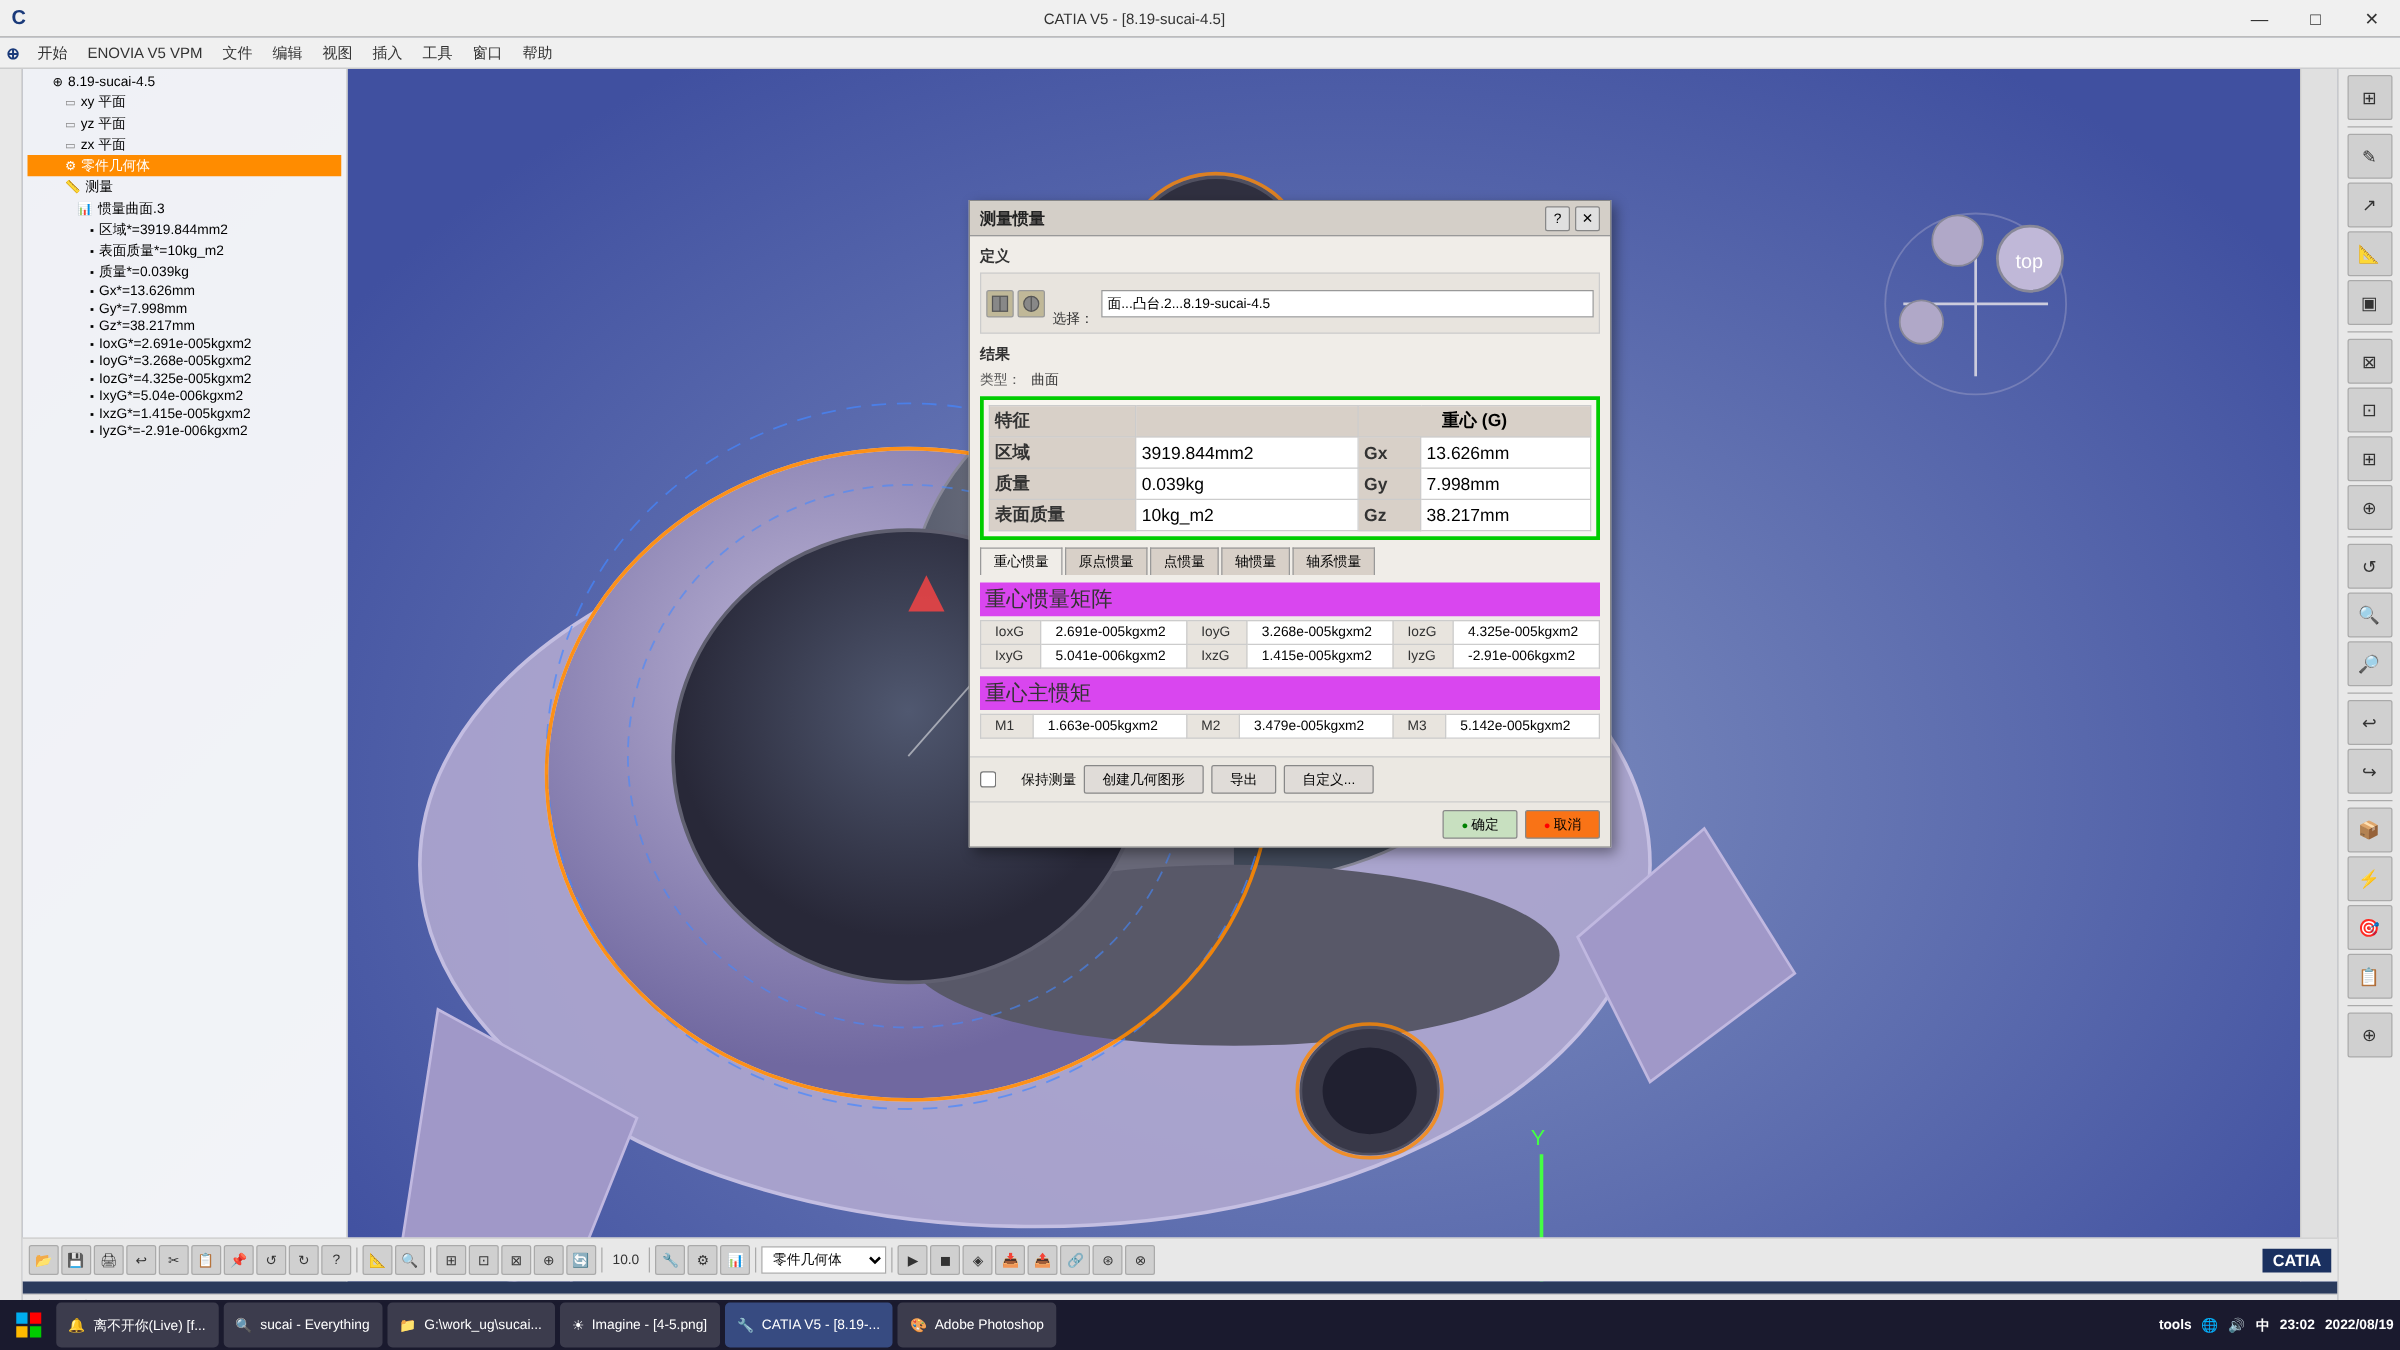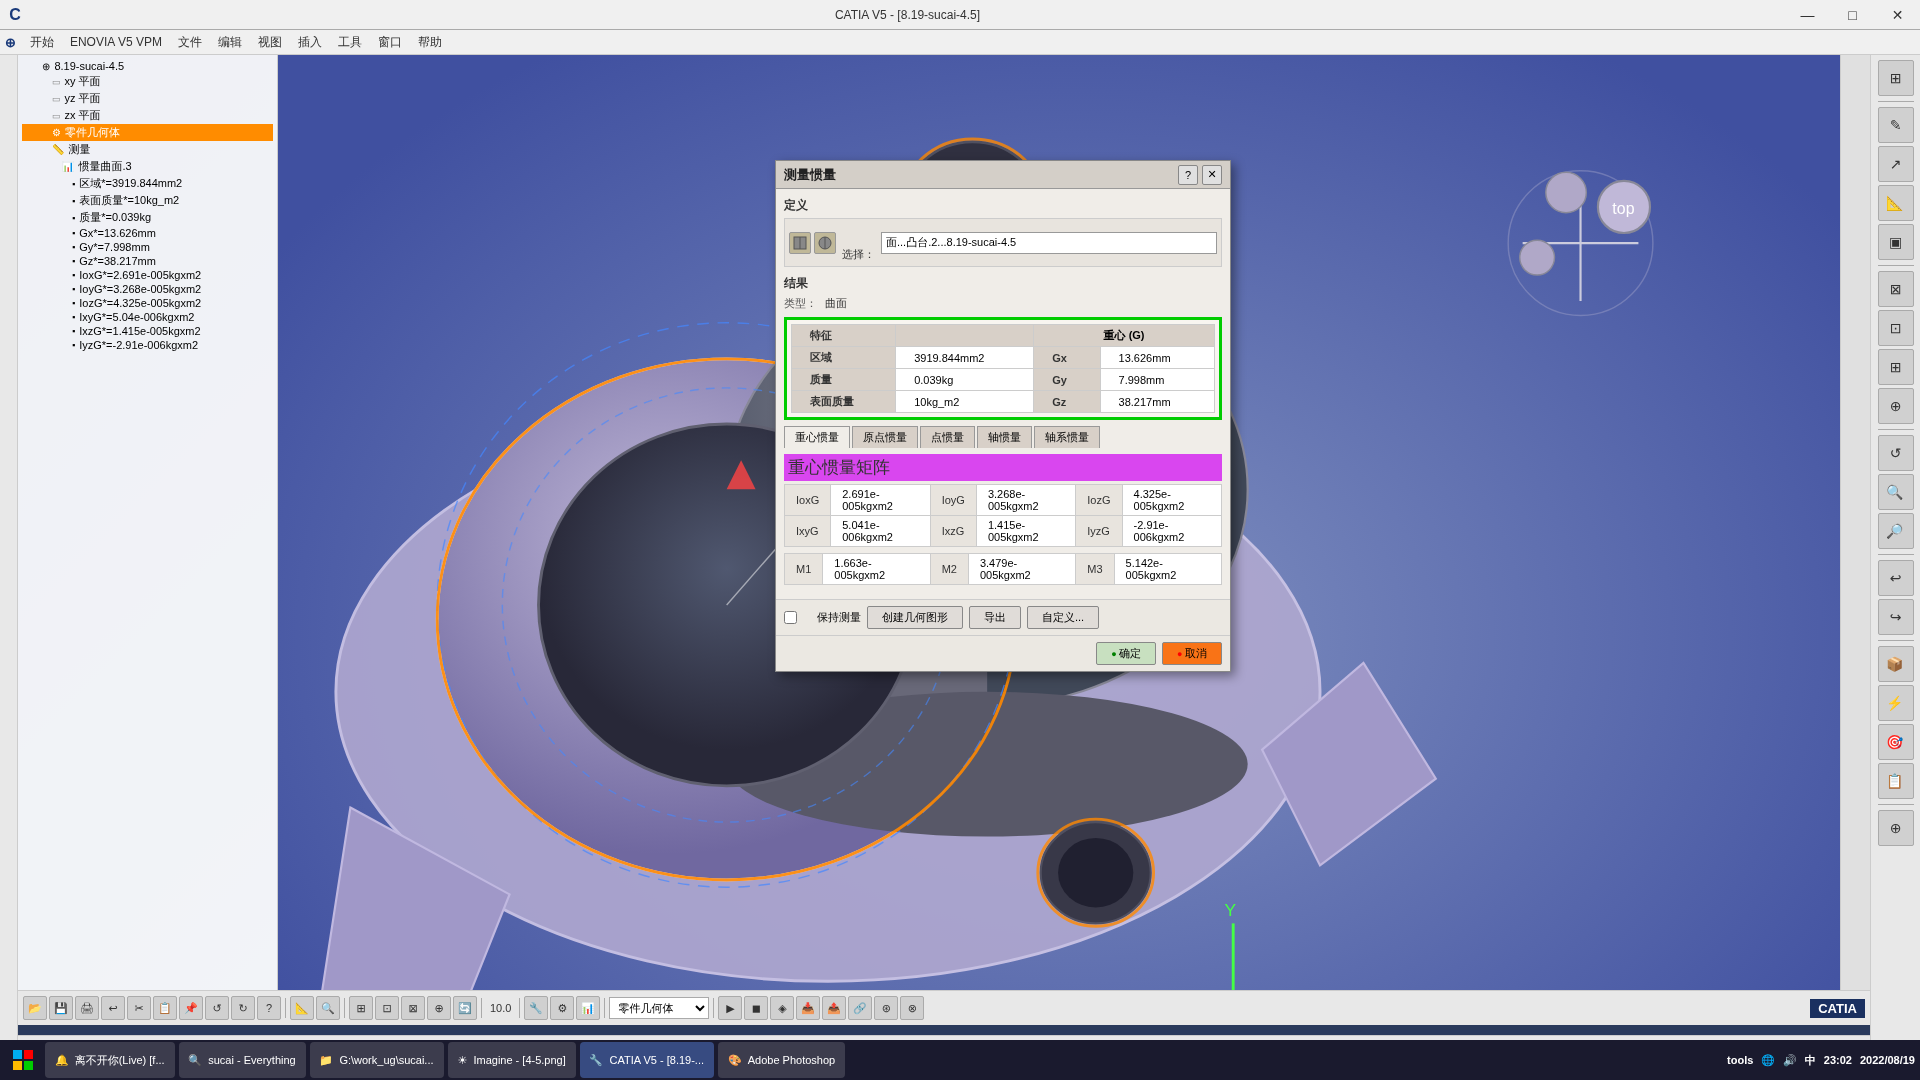--- a/index.html
+++ b/index.html
@@ -112,21 +112,21 @@
       display: flex; flex-direction: column; align-items: center; padding: 3px 0; gap: 2px;
     }
 
     
     #modal-overlay {
       position: absolute; top: 55px; left: 0; right: 50px; bottom: 55px;
       z-index: 80;
       pointer-events: none;
     }
     #measure-dialog {
-      position: absolute; top: 105px; left: 775px; width: 456px;
+      position: absolute; top: 105px; left: 775px; width: 514px;
       background: #f0ede8; border: 1px solid #888;
       box-shadow: 4px 4px 10px rgba(0,0,0,0.4);
       z-index: 90; pointer-events: all;
     }
     .dialog-titlebar {
       background: #d4cfc8; height: 28px; display: flex; align-items: center;
       padding: 0 8px; border-bottom: 1px solid #999; justify-content: space-between;
     }
     .dialog-title { font-size: 13px; font-weight: bold; color: #222; }
     .dialog-controls { display: flex; gap: 4px; align-items: center; }
@@ -142,21 +142,21 @@
     .type-row { display: flex; align-items: center; gap: 8px; margin-bottom: 6px; }
     .type-label { font-size: 11px; color: #555; }
     .type-value { font-size: 11px; color: #333; }
 
     
     .highlight-box {
       border: 3px solid #00cc00; padding: 4px; margin-bottom: 6px;
       background: #f8f5f0;
     }
     .props-table { width: 100%; border-collapse: collapse; }
-    .props-table td { border: 1px solid #ccc; padding: 3px 18px; font-size: 11px; }
+    .props-table td { border: 1px solid #ccc; padding: 3px 4px; font-size: 14px; }
     .props-table td.header { background: #d8d0c8; font-weight: bold; color: #333; }
     .props-table td.value-cell { background: white; }
     .props-table td.g-header { background: #d8d0c8; font-weight: bold; text-align: center; }
 
     
     .dialog-tabs { display: flex; gap: 2px; margin-bottom: 6px; }
     .tab-btn {
       padding: 3px 10px; background: #d8d0c8; border: 1px solid #999;
       font-size: 11px; cursor: pointer; border-bottom: none;
     }
@@ -546,20 +546,21 @@
             <td class="label-cell">IxyG</td>
             <td class="value-cell">5.041e-006kgxm2</td>
             <td class="label-cell">IxzG</td>
             <td class="value-cell">1.415e-005kgxm2</td>
             <td class="label-cell">IyzG</td>
             <td class="value-cell">-2.91e-006kgxm2</td>
           </tr>
         </tbody>
           </table>
 
+        <div class="section-header">重心主惯矩</div>
         <table class="data-grid">
           <tbody>
               <tr>
             <td class="label-cell">M1</td>
             <td class="value-cell">1.663e-005kgxm2</td>
             <td class="label-cell">M2</td>
             <td class="value-cell">3.479e-005kgxm2</td>
             <td class="label-cell">M3</td>
             <td class="value-cell">5.142e-005kgxm2</td>
           </tr>

